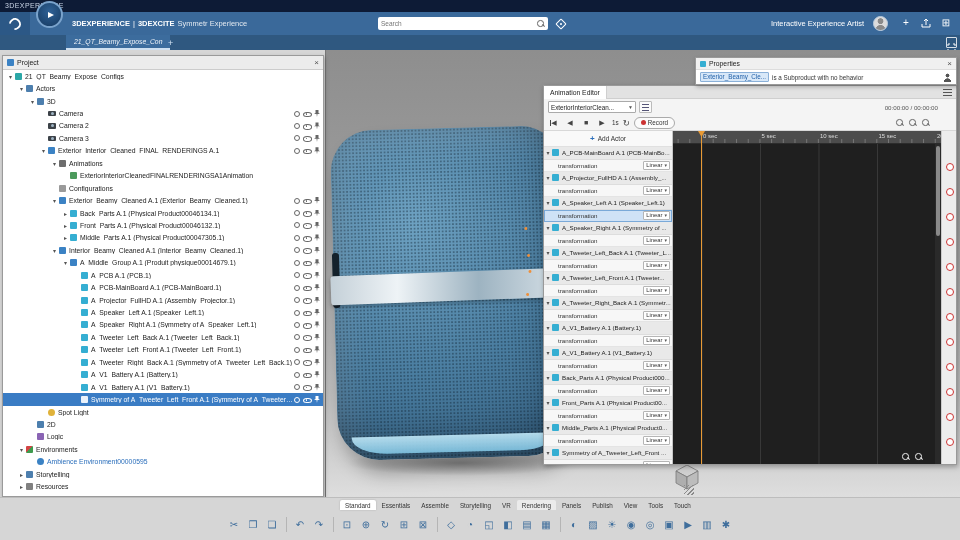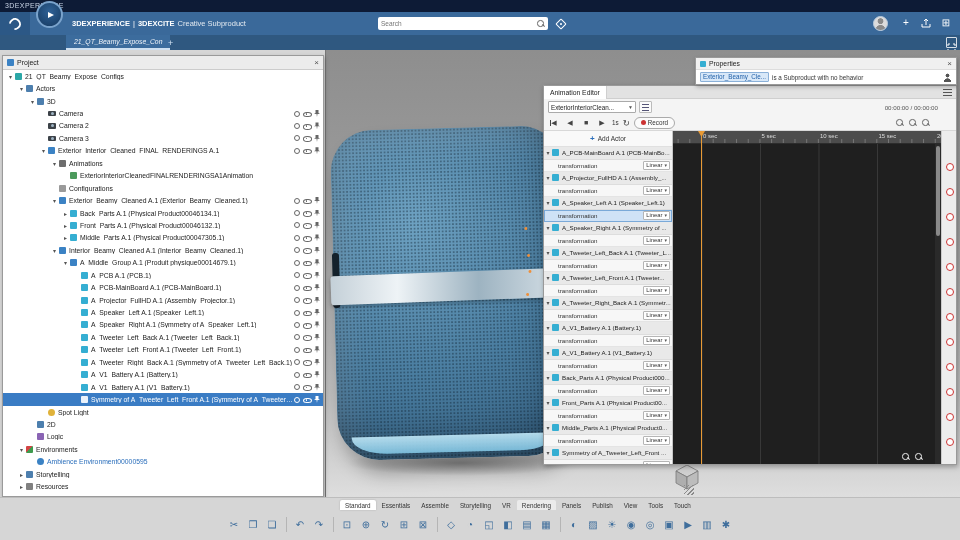--- a/index.html
+++ b/index.html
@@ -152,27 +152,28 @@
   </div>
 
   <div class="header">
     <div class="logo">
         <div class="logo-swirl"></div>
       </div>
     <div class="brand">
       <span class="b">3DEXPERIENCE</span>
       <span>|</span>
       <span class="b">3DEXCITE</span>
-      <span class="suffix">Creative Subproduct</span>
+      <span class="suffix">Symmetr Experience</span>
     </div>
     <div class="search-wrap">
       <input placeholder="Search" style="">
       <span class="mag"></span>
     </div>
     <span class="tag-ic"></span>
+    <div class="role">Interactive Experience Artist</div>
     <div class="avatar"></div>
     <div class="hbtn" style="right:46px">+</div>
     <div class="hbtn" style="right:26px">
       <svg width="10" height="10" viewBox="0 0 10 10">
           <path d="M1 6v3h8V6M5 1v6M3 3l2-2 2 2" fill="none" stroke="#fff" stroke-width="1"></path>
         </svg>
     </div>
     <div class="hbtn" style="right:6px">⊞</div>
   </div>
   <div class="compass">

